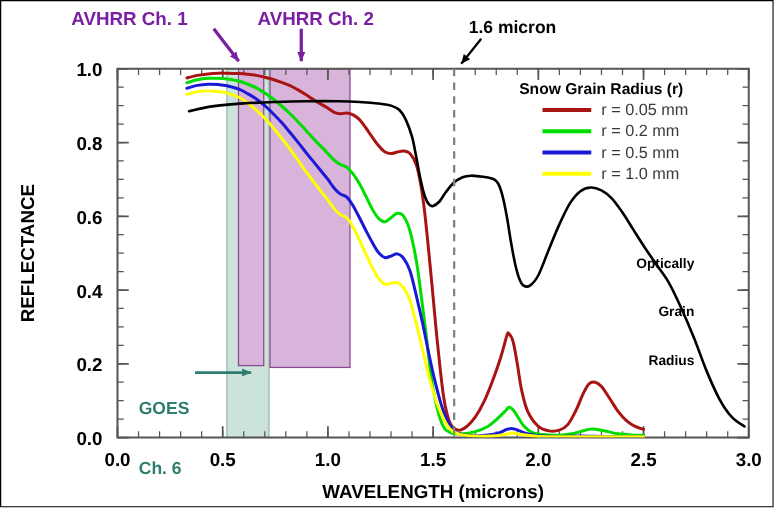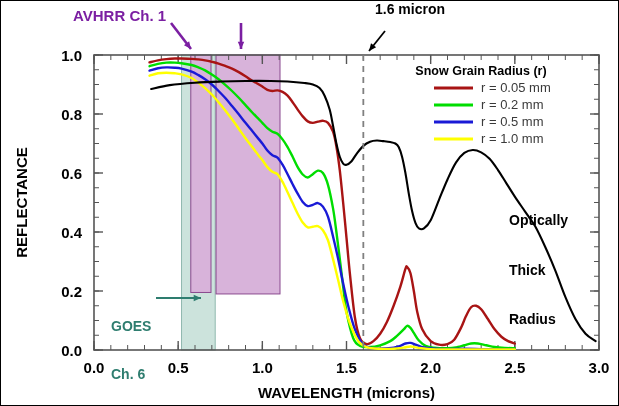--- a/index.html
+++ b/index.html
@@ -5,21 +5,21 @@
   html,body{margin:0;padding:0;background:#ffffff;}
   body{width:619px;height:406px;overflow:hidden;
        font-family:"Liberation Sans",sans-serif;}
   #figure{position:relative;width:619px;height:406px;
           border:1px solid #000;box-sizing:border-box;background:#fff;}
   svg{display:block;}
   .ann{position:absolute;font-weight:bold;white-space:pre;}
   .ann-avhrr{color:#7b1fa2;font-size:15px;}
   .ann-micron{color:#000;font-size:14px;}
   .ann-goes{color:#2e7d6f;font-size:14px;line-height:1.15;}
-  .ann-clouds{color:#000;font-size:14px;line-height:1.18;text-align:left;}
+  .ann-clouds{color:#000;font-size:11px;line-height:1.18;text-align:right;}
   .tick-lbl{font-weight:bold;font-size:15px;fill:#000;}
   .axis-title{font-weight:bold;font-size:15px;fill:#000;}
   .legend-title{font-weight:bold;font-size:12.5px;fill:#000;}
   .legend-item{font-size:13px;fill:#3a3a3a;}
 </style>
 </head>
 <body>
 
 <div id="figure">
 
@@ -210,26 +210,27 @@
         <polygon points="190,48 182.96063304460455,44.199037902413856 188.13184451505535,40.221182925144" fill="#7b1fa2"></polygon>
         <line x1="240" y1="22" x2="240" y2="48" stroke="#7b1fa2" stroke-width="2.6"></line>
         <polygon points="240,48 236.73791637552344,40.695288477501535 243.26208362447656,40.695288477501535" fill="#7b1fa2"></polygon>
         <line x1="384" y1="30" x2="368" y2="50" stroke="#000000" stroke-width="1.8"></line>
         <polygon points="368,50 370.01595775576993,42.25817112518294 375.11047646806713,46.333786095020734" fill="#000000"></polygon>
         <line x1="155" y1="297" x2="200" y2="297" stroke="#2e7d6f" stroke-width="2.2"></line>
         <polygon points="200,297 192.69528847750152,300.2620836244766 192.69528847750152,293.7379163755234" fill="#2e7d6f"></polygon>
       </g>
   </svg>
 
-  <div class="ann ann-avhrr" style="left:72px;top:6px;">AVHRR Ch. 1</div>
-  <div class="ann ann-micron" style="left:374px;top:0;">1.6 micron</div>
+  <div class="ann ann-avhrr" style="left:56px;top:6px;">AVHRR Ch. 1</div>
+  <div class="ann ann-avhrr" style="left:205px;top:6px;">AVHRR Ch. 2</div>
+  <div class="ann ann-micron" style="left:374px;top:12px;">1.6 micron</div>
 
   <div class="ann ann-goes" style="left:110px;top:285px;">
     <div>GOES</div>
     <div>Ch. 6</div>
   </div>
 
   <div class="ann ann-clouds" style="left:508px;top:178px;">
     <div>Optically</div>
-    <div>Thick</div>
+    <div>Grain</div>
     <div>Radius</div>
   </div>
 </div>
 
 </body></html>

